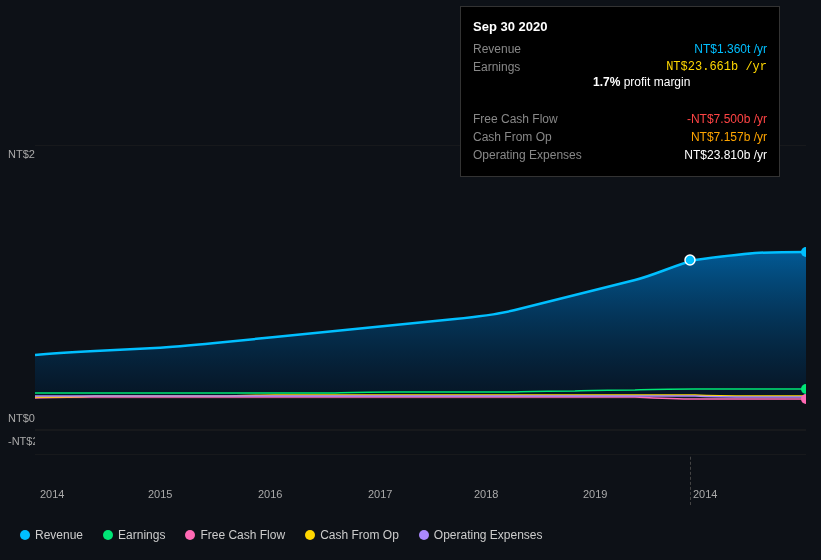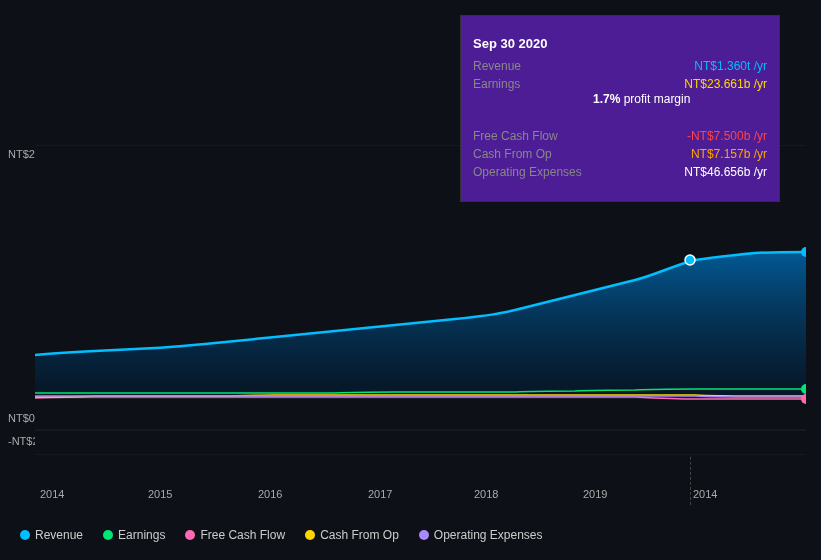--- a/index.html
+++ b/index.html
@@ -15,25 +15,25 @@
 
     .chart-container {
       position: relative;
       width: 821px;
       height: 560px;
     }
 
     
     .tooltip {
       position: absolute;
-      top: 15px;
+      top: 6px;
       left: 460px;
-      background: #4c1d95;
+      background: #000000;
       border: 1px solid #333;
-      padding: 20px 12px;
+      padding: 12px 12px;
       min-width: 320px;
       z-index: 10;
     }
 
     .tooltip-title {
       color: #fff;
       font-size: 13px;
       font-weight: bold;
       margin-bottom: 6px;
     }
@@ -48,21 +48,21 @@
     .tooltip-label {
       color: #888;
       min-width: 120px;
     }
 
     .tooltip-value {
       text-align: left;
     }
 
     .tooltip-value.cyan { color: #00bfff; }
-    .tooltip-value.yellow { color: #ffd700; }
+    .tooltip-value.yellow { color: #ffd700; font-family: Liberation Mono, monospace; }
     .tooltip-value.red { color: #ff4444; margin-left: 20px; }
     .tooltip-value.orange { color: #ffa500; }
     .tooltip-value.white { color: #fff; }
 
     .profit-margin {
       color: #fff;
       font-size: 12px;
       padding: 1px 0;
       margin-top: -2px;
       margin-bottom: 20px;
@@ -136,21 +136,21 @@
     <div class="tooltip-row">
       <span class="tooltip-label">Free Cash Flow</span>
       <span class="tooltip-value red">-NT$7.500b /yr</span>
     </div>
     <div class="tooltip-row">
       <span class="tooltip-label">Cash From Op</span>
       <span class="tooltip-value orange">NT$7.157b /yr</span>
     </div>
     <div class="tooltip-row">
       <span class="tooltip-label">Operating Expenses</span>
-      <span class="tooltip-value white">NT$46.656b /yr</span>
+      <span class="tooltip-value white">NT$23.810b /yr</span>
     </div>
   </div>
 
   <span class="y-label" style="top: 148px;">NT$2t</span>
   <span class="y-label" style="top: 412px;">NT$0</span>
   <span class="y-label" style="top: 435px;">-NT$200b</span>
 
   <span class="x-label" style="left: 40px;">2014</span>
   <span class="x-label" style="left: 148px;">2015</span>
   <span class="x-label" style="left: 258px;">2016</span>

